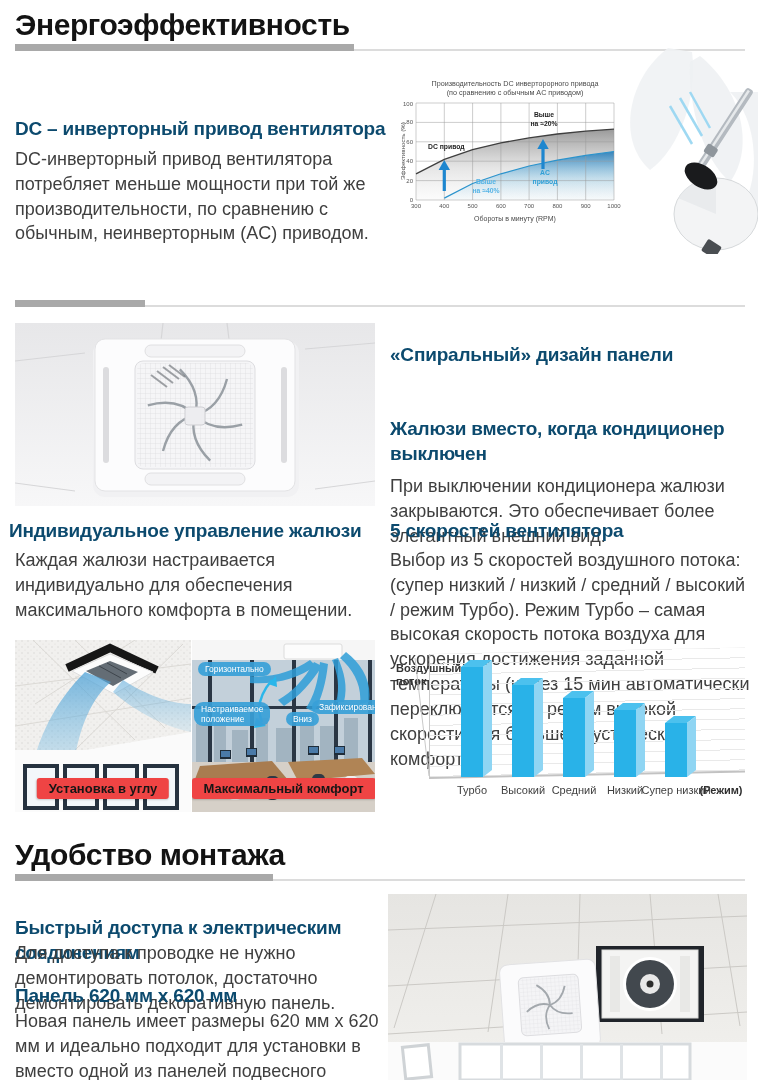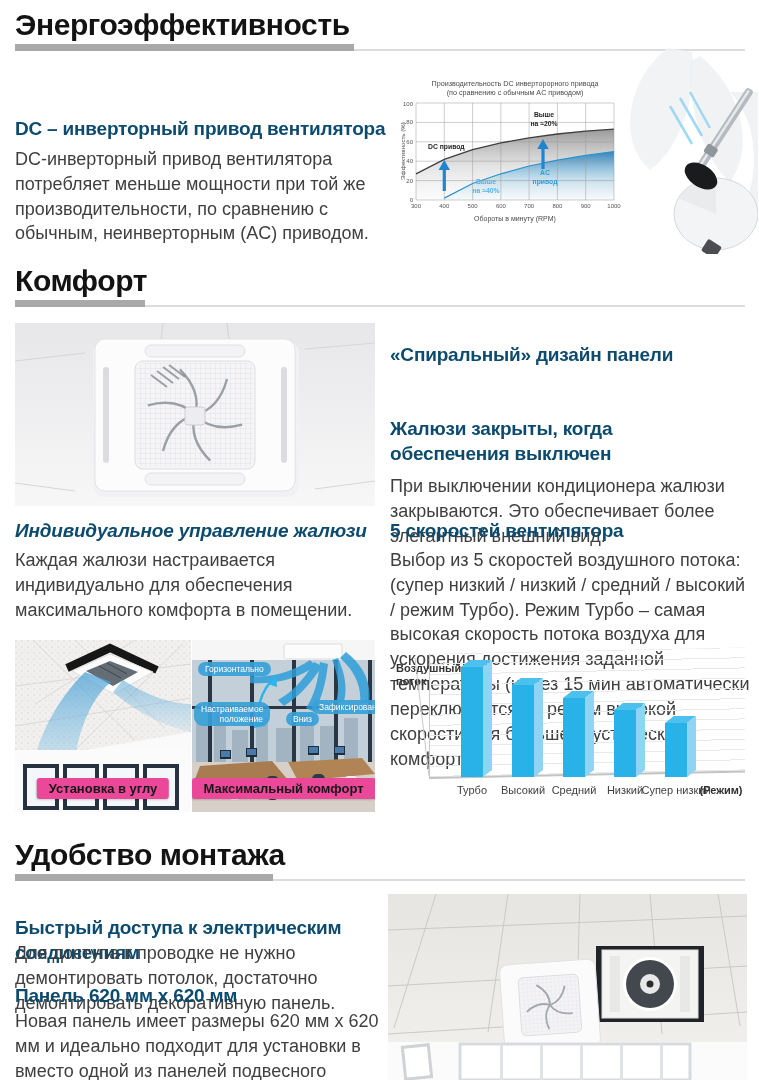--- a/index.html
+++ b/index.html
@@ -27,24 +27,24 @@
   .bar{position:absolute;bottom:0;width:22px;background:#29b2e8;}
   .bar::before{content:"";position:absolute;left:0;top:-7px;width:100%;height:7px;background:#4cc1ee;
       transform:skewX(-52deg);transform-origin:0 100%;}
   .bar::after{content:"";position:absolute;left:100%;top:0;width:9px;height:100%;background:#8fd5f3;
       transform:skewY(-38deg);transform-origin:0 0;}
   .bar-label{position:absolute;top:136px;width:70px;text-align:center;font-size:11px;line-height:1.15;color:#3f3f3f;}
   .bar-mode{position:absolute;top:136px;left:295px;width:60px;text-align:center;font-size:11px;font-weight:700;color:#2e2e2e;}
   .airflow-lab{position:absolute;left:0;top:14px;width:80px;font-size:11px;font-weight:700;line-height:1.2;color:#333;}
   
   .photo{position:absolute;overflow:hidden;background:#f2f2f3;}
-  .caption{position:absolute;background:#ec4899;border-radius:3px;padding:3px 12px;
+  .caption{position:absolute;background:#ef4444;border-radius:3px;padding:3px 12px;
       font-size:13px;font-weight:700;color:#161616;white-space:nowrap;box-shadow:0 1px 2px rgba(0,0,0,.18);}
   .pill{position:absolute;background:rgba(56,159,216,.92);color:#fff;font-size:8.5px;line-height:1.2;
-      padding:2px 7px;border-radius:9px;text-align:right;}
+      padding:2px 7px;border-radius:9px;text-align:left;}
 </style>
 </head>
 <body>
 
 <div class="page">
 
   <h1 class="section-title abs" style="left:15px;top:8px;">Энергоэффективность</h1>
   <div class="rule w1" style="top:44px;">
     <div class="thin"></div>
     <div class="thick"></div>
@@ -139,21 +139,20 @@
       <text x="102.9" y="134">600</text>
       <text x="131.1" y="134">700</text>
       <text x="159.4" y="134">800</text>
       <text x="187.7" y="134">900</text>
       <text x="216" y="134">1000</text>
     </g>
     <text x="117" y="147" text-anchor="middle" font-size="7" fill="#4a4a4a">Обороты в минуту (RPM)</text>
     <text x="7" y="77" text-anchor="middle" font-size="6.2" fill="#4a4a4a" transform="rotate(-90 7 77)">Эффективность (%)</text>
   </svg>
 
-  <h1 class="section-title abs" style="left:15px;top:264px;">Комфорт</h1>
   <div class="rule w2" style="top:300px;">
     <div class="thin"></div>
     <div class="thick"></div>
   </div>
 
   <div class="photo" style="left:15px;top:323px;width:360px;height:183px;">
     <svg width="360" height="183" viewBox="0 0 360 183">
       <defs>
         <linearGradient id="ceil" x1="0" y1="0" x2="0" y2="1">
           <stop offset="0" stop-color="#e7e7e9"></stop>
@@ -195,24 +194,24 @@
           <line x1="142" y1="48" x2="158" y2="60"></line>
         <line x1="148" y1="44" x2="164" y2="56"></line>
           <line x1="154" y1="42" x2="170" y2="54"></line>
       </g>
       <rect x="170" y="84" width="20" height="18" rx="3" fill="#ededf0" stroke="#cfcfd3"></rect>
     </svg>
   </div>
 
   <h2 class="sub abs" style="left:390px;top:342px;width:360px;">«Спиральный» дизайн панели</h2>
 
-  <h2 class="sub abs" style="left:390px;top:416px;width:340px;">Жалюзи закрыты, когда обеспечения выключен</h2>
+  <h2 class="sub abs" style="left:390px;top:416px;width:340px;">Жалюзи вместо, когда кондиционер выключен</h2>
   <p class="body abs" style="left:390px;top:474px;width:358px;">При выключении кондиционера жалюзи закрываются. Это обеспечивает более элегантный внешний вид.</p>
 
-  <h2 class="sub abs" style="left:15px;top:518px;width:380px;font-style:italic;">Индивидуальное управление жалюзи</h2>
+  <h2 class="sub abs" style="left:9px;top:518px;width:380px;">Индивидуальное управление жалюзи</h2>
   <p class="body abs" style="left:15px;top:548px;width:372px;">Каждая жалюзи настраивается индивидуально для обеспечения максимального комфорта в помещении.</p>
 
   <h2 class="sub abs" style="left:390px;top:518px;width:360px;">5 скоростей вентилятора</h2>
   <p class="body abs" style="left:390px;top:548px;width:362px;">Выбор из 5 скоростей воздушного потока: (супер низкий / низкий / средний / высокий / режим Турбо). Режим Турбо – самая высокая скорость потока воздуха для ускорения достижения заданной температуры (через 15 мин автоматически переключается на режим высокой скорости для больше акустического комфорта).</p>
 
   <div class="photo" style="left:15px;top:640px;width:176px;height:172px;">
     <svg width="176" height="172" viewBox="0 0 176 172">
       <defs>
         <pattern id="spk" width="6" height="6" patternUnits="userSpaceOnUse">
           <circle cx="1" cy="1" r=".7" fill="#cfcdc9"></circle>

